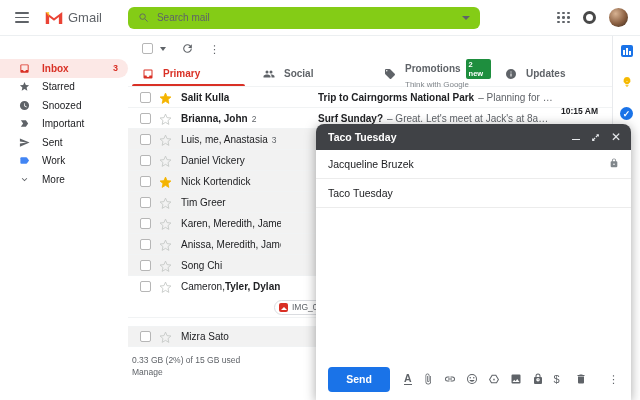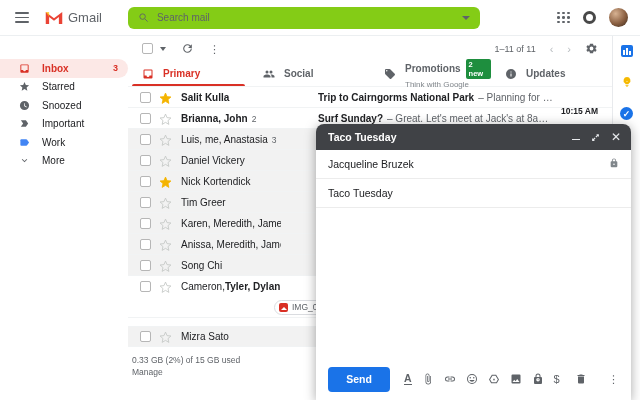--- a/index.html
+++ b/index.html
@@ -189,20 +189,26 @@
             </svg>
           <span>Snoozed</span>
         </div>
         <div class="nav-item">
           <svg viewBox="0 0 24 24">
               <path d="M4 5h11l5 7-5 7H4l5-7z"></path>
             </svg>
           <span>Important</span>
         </div>
         <div class="nav-item">
+          <svg viewBox="0 0 24 24">
+              <path d="M2 21l21-9L2 3v7l15 2-15 2z"></path>
+            </svg>
+          <span>Sent</span>
+        </div>
+        <div class="nav-item">
           <svg viewBox="0 0 24 24" style="fill:#4285f4">
               <path d="M17.6 5.8A2 2 0 0 0 16 5H5a2 2 0 0 0-2 2v10a2 2 0 0 0 2 2h11a2 2 0 0 0 1.6-.8L22 12l-4.4-6.2z"></path>
             </svg>
           <span>Work</span>
         </div>
         <div class="nav-item">
           <svg viewBox="0 0 24 24">
               <path d="M7.4 8.6L12 13.2l4.6-4.6L18 10l-6 6-6-6z"></path>
             </svg>
           <span>More</span>
@@ -212,28 +218,20 @@
 
     <div class="main">
       <div class="toolbar">
         <div class="tb-left">
           <span class="cb"></span>
           <span class="tb-caret"></span>
           <svg class="tb-ic" viewBox="0 0 24 24">
               <path d="M17.65 6.35A7.95 7.95 0 0 0 12 4a8 8 0 1 0 8 8h-2a6 6 0 1 1-1.76-4.24L13 11h7V4l-2.35 2.35z"></path>
             </svg>
           <span class="dots">⋮</span>
-        </div>
-        <div class="tb-right">
-          <span class="pag">1–11 of 11</span>
-          <span class="chev dis">‹</span>
-          <span class="chev dis">›</span>
-          <svg class="tb-ic" viewBox="0 0 24 24" style="margin-left:0">
-              <path d="M19.4 13a7.8 7.8 0 0 0 .1-1 7.8 7.8 0 0 0-.1-1l2.1-1.7-2-3.4-2.5 1a7.8 7.8 0 0 0-1.7-1L15 3.3H9l-.3 2.6a7.8 7.8 0 0 0-1.7 1l-2.5-1-2 3.4L4.6 11a7.8 7.8 0 0 0 0 2l-2.1 1.7 2 3.4 2.5-1a7.8 7.8 0 0 0 1.7 1l.3 2.6h6l.3-2.6a7.8 7.8 0 0 0 1.7-1l2.5 1 2-3.4L19.4 13zM12 15.5a3.5 3.5 0 1 1 0-7 3.5 3.5 0 0 1 0 7z"></path>
-            </svg>
         </div>
       </div>
 
       <div class="tabs">
         <div class="tab active">
           <svg viewBox="0 0 24 24">
               <path d="M19 3H5a2 2 0 0 0-2 2v14a2 2 0 0 0 2 2h14a2 2 0 0 0 2-2V5a2 2 0 0 0-2-2zm0 12h-4a3 3 0 0 1-6 0H5V5h14v10z"></path>
             </svg>
           <span class="tab-label">Primary</span>
         </div>

